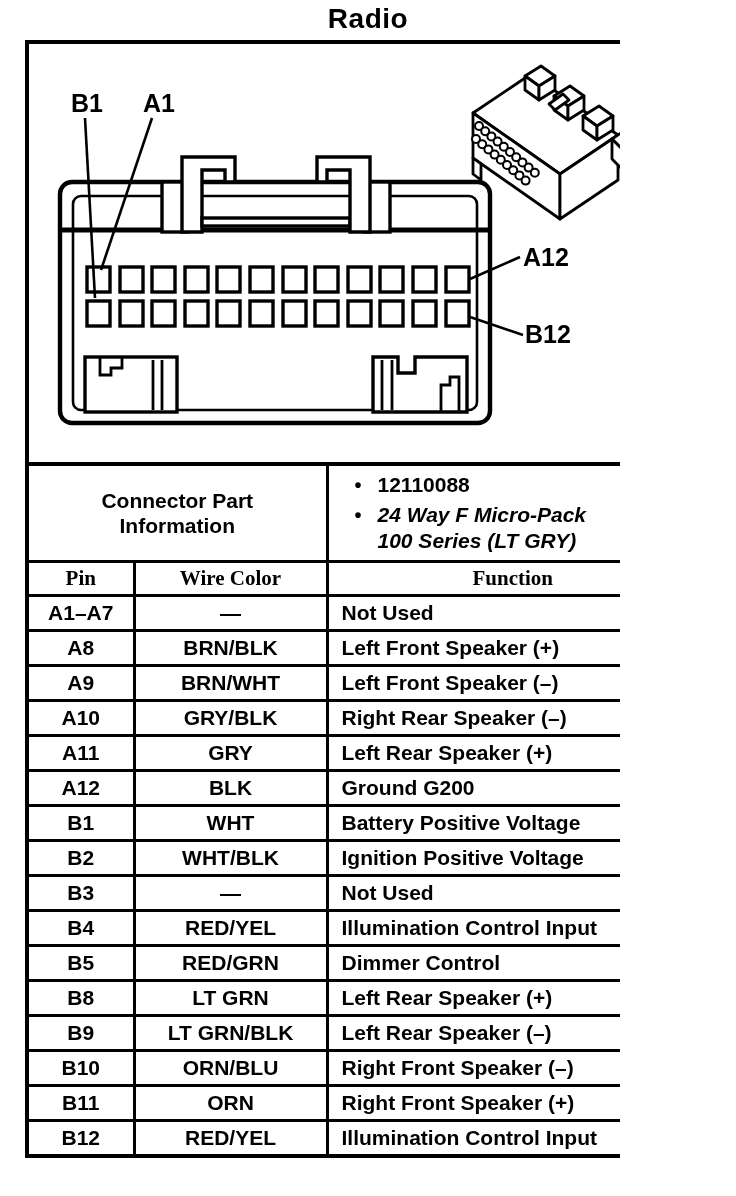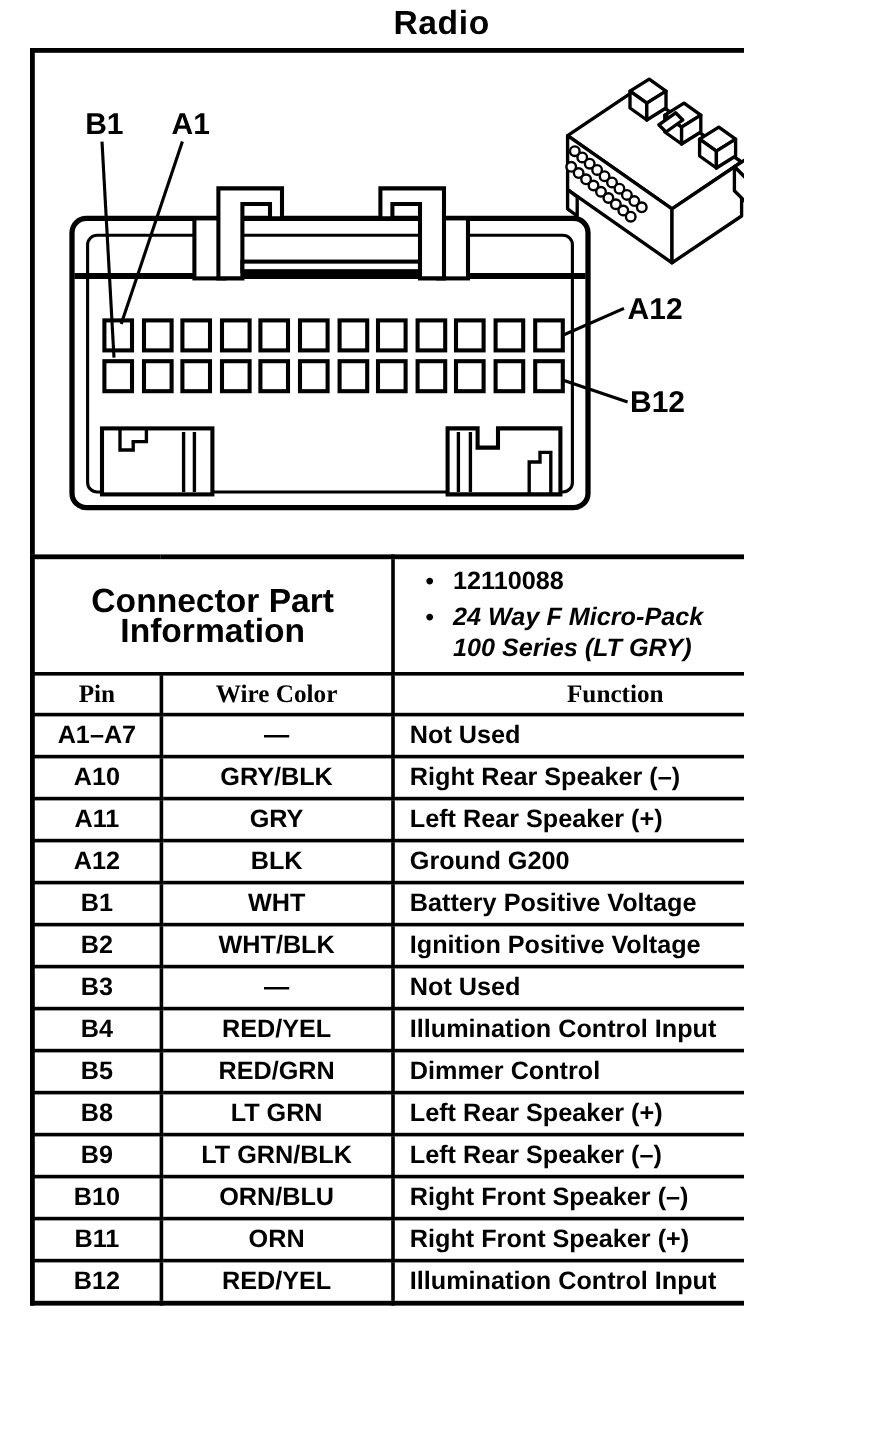--- a/index.html
+++ b/index.html
@@ -30,21 +30,21 @@
   
   .wiring-table{position:absolute;left:25px;top:462px;width:672px;
                 border-collapse:collapse;table-layout:fixed;
                 font-size:21px;font-weight:bold;color:#000;}
   .wiring-table{border:4px solid #000;}
   .wiring-table th,.wiring-table td{border:3px solid #000;padding:0;vertical-align:middle;}
   .col-pin{width:107px;}.col-wire{width:193px;}.col-func{width:372px;}
   tr.info-row{height:94px;}
   tr.cols-row{height:34px;}
   tbody tr{height:35px;}
-  .info-cell{text-align:center;font-size:28px;line-height:25px;}
+  .info-cell{text-align:center;font-size:21px;line-height:25px;}
   .bullets-cell{text-align:left;}
   ul.bullets{margin:0;padding:2px 0 2px 22px;list-style:none;}
   ul.bullets li{position:relative;padding-left:27px;line-height:26px;margin:4px 0;}
   .bullet-glyph{position:absolute;left:4px;top:0;font-size:20px;}
   .pre{white-space:pre-line;font-style:italic;}
   th.hdr{text-align:center;font-family:Liberation Serif, serif;}
   td.c-pin{text-align:center;}
   td.c-wire{text-align:center;}
   td.c-func{text-align:left;padding-left:13px;margin-left:12px;}
 </style>
@@ -204,20 +204,30 @@
         <th class="hdr">Function</th>
       </tr>
     </thead>
     <tbody>
       <tr>
           <td class="c-pin">A1–A7</td>
           <td class="c-wire">—</td>
           <td class="c-func">Not Used</td>
         </tr>
       <tr>
+          <td class="c-pin">A8</td>
+          <td class="c-wire">BRN/BLK</td>
+          <td class="c-func">Left Front Speaker (+)</td>
+        </tr>
+      <tr>
+          <td class="c-pin">A9</td>
+          <td class="c-wire">BRN/WHT</td>
+          <td class="c-func">Left Front Speaker (–)</td>
+        </tr>
+      <tr>
           <td class="c-pin">A10</td>
           <td class="c-wire">GRY/BLK</td>
           <td class="c-func">Right Rear Speaker (–)</td>
         </tr>
       <tr>
           <td class="c-pin">A11</td>
           <td class="c-wire">GRY</td>
           <td class="c-func">Left Rear Speaker (+)</td>
         </tr>
       <tr>

